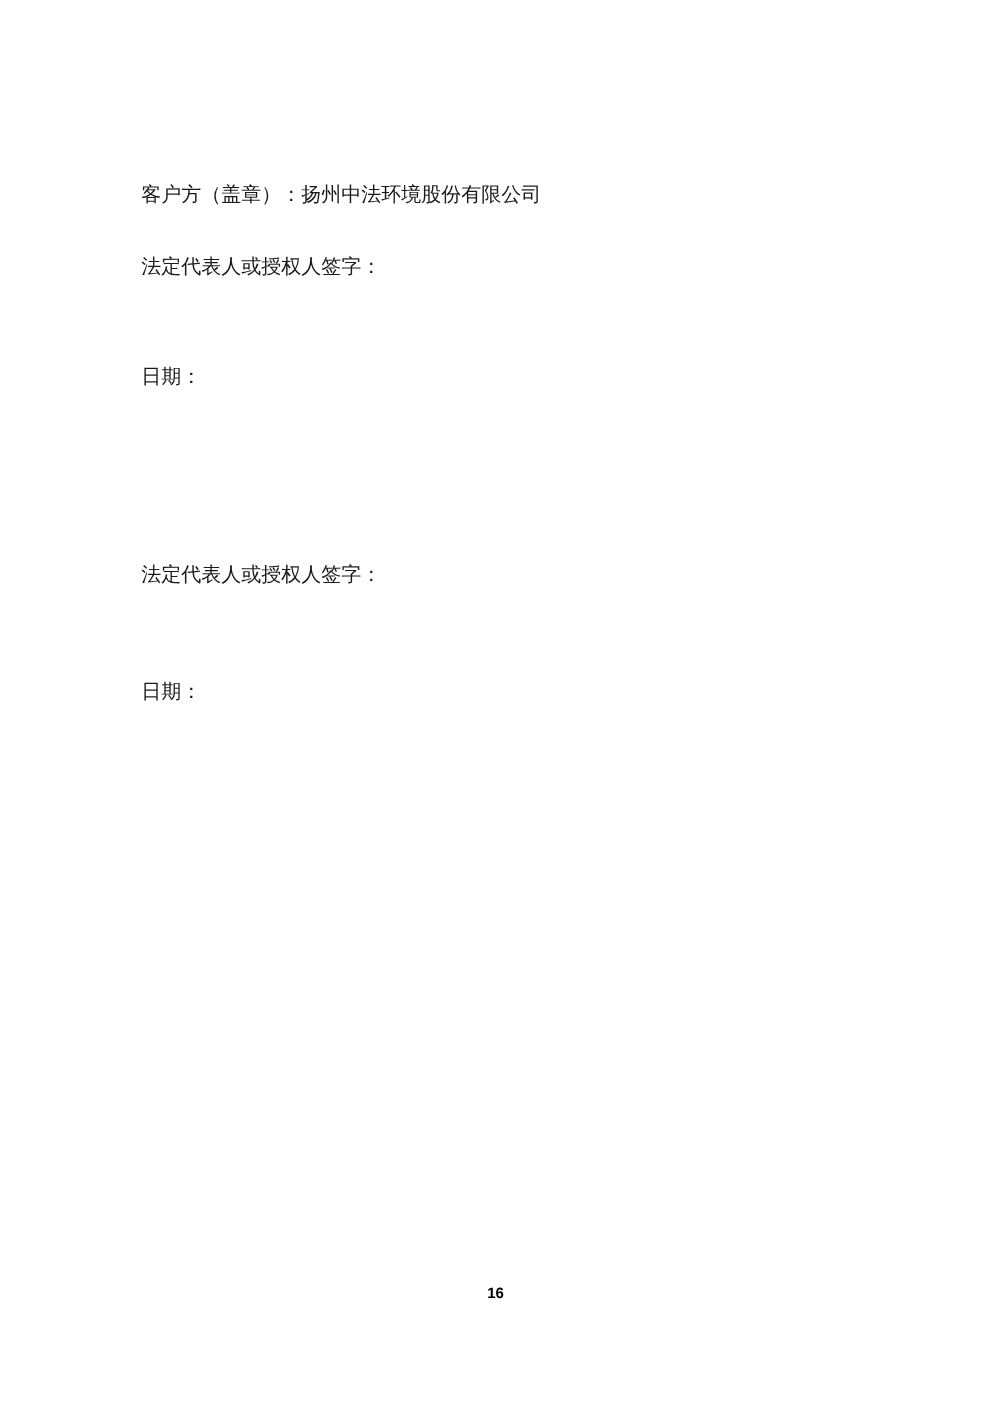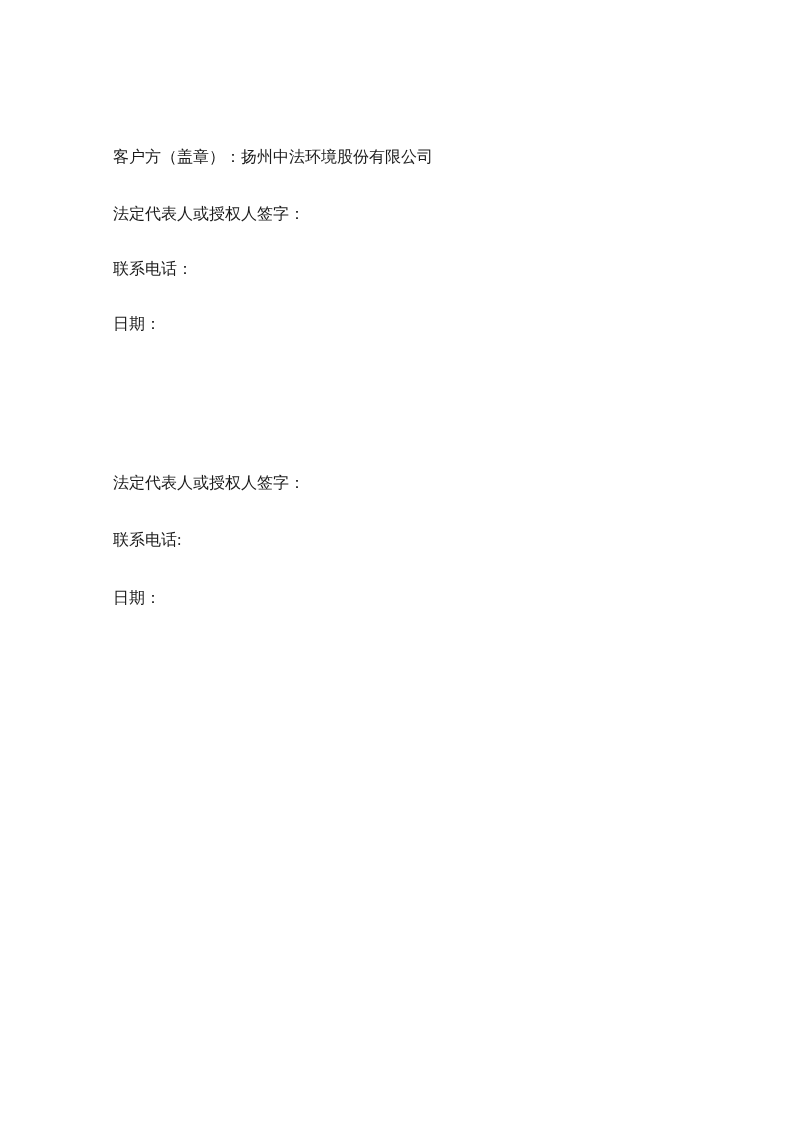--- a/index.html
+++ b/index.html
@@ -53,32 +53,31 @@
 
 <div class="page">
 
   <div class="content">
 
     <div class="block">
       <div class="line">客户方（盖章）：扬州中法环境股份有限公司</div>
       <div class="gap-a"></div>
       <div class="line">法定代表人或授权人签字：</div>
       <div class="gap-b"></div>
-      <div class="line">联系电话：</div>
       <div class="gap-c"></div>
       <div class="line">日期：</div>
     </div>
 
     <div class="block-gap"></div>
 
     <div class="block">
       <div class="tight-gap"></div>
       <div class="line">法定代表人或授权人签字：</div>
       <div class="gap-d"></div>
-      <div class="line">联系电话:</div>
       <div class="gap-e"></div>
       <div class="line">日期：</div>
     </div>
 
   </div>
 
+  <div class="page-number">16</div>
 
 </div>
 
 </body></html>

